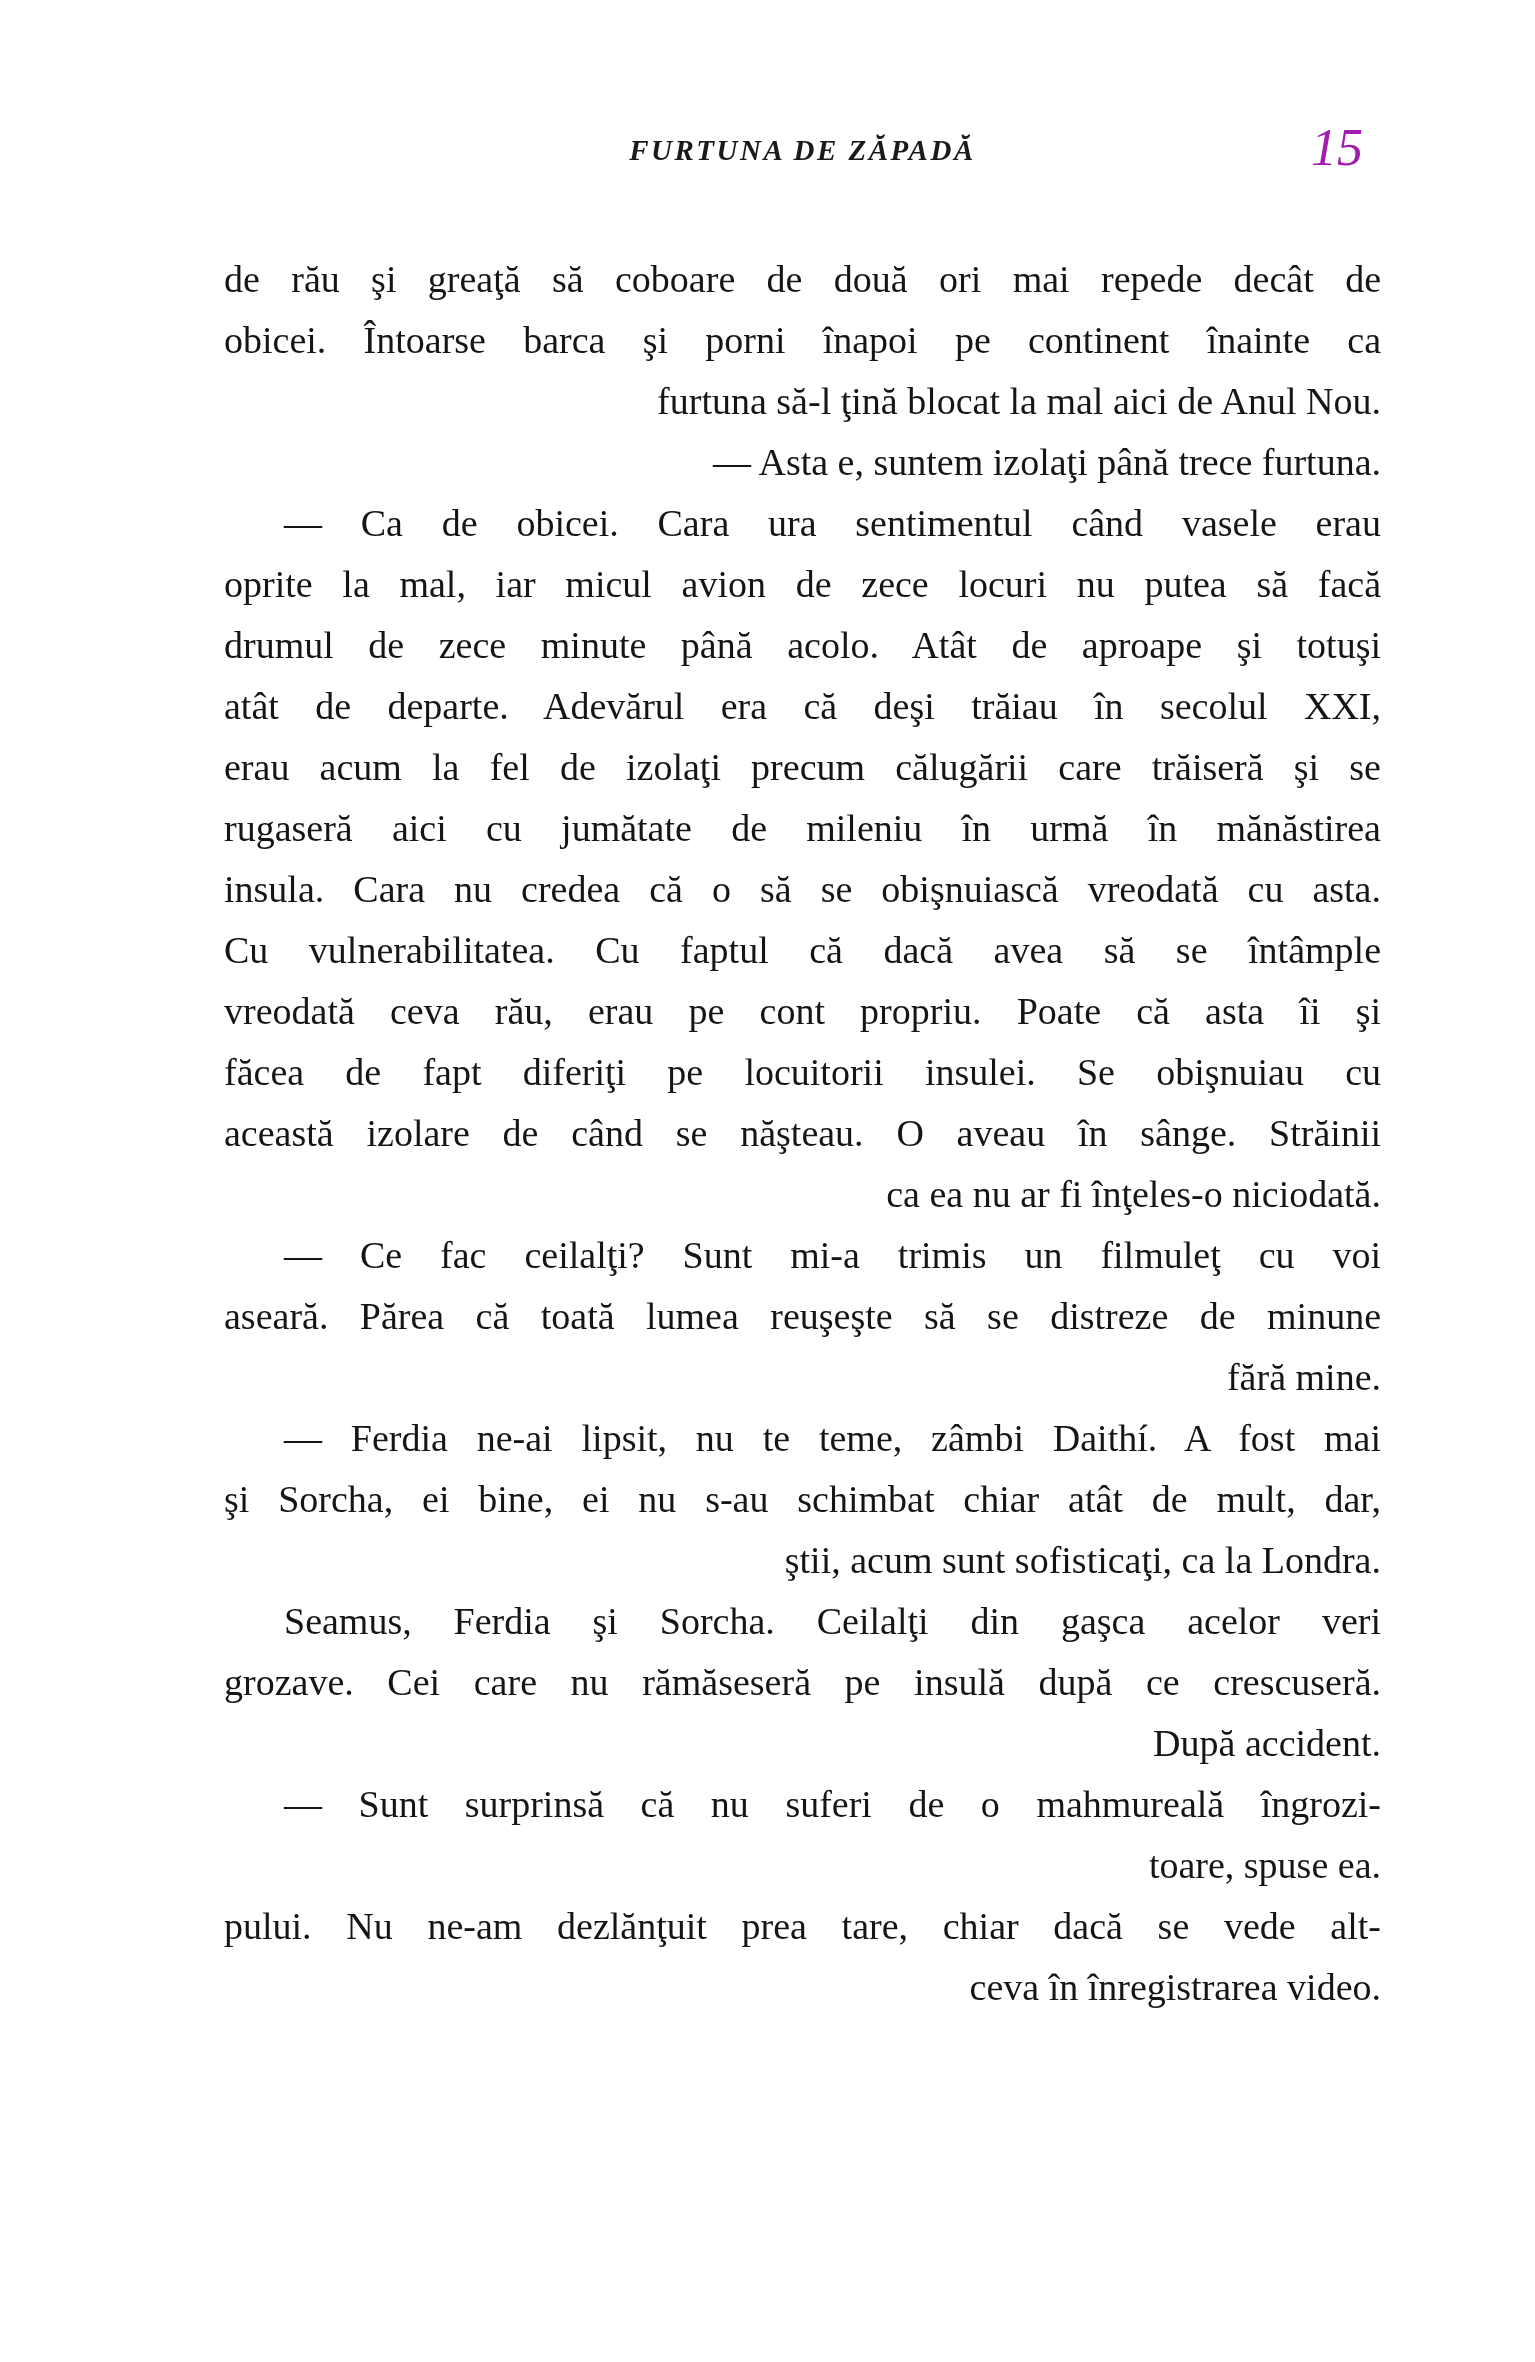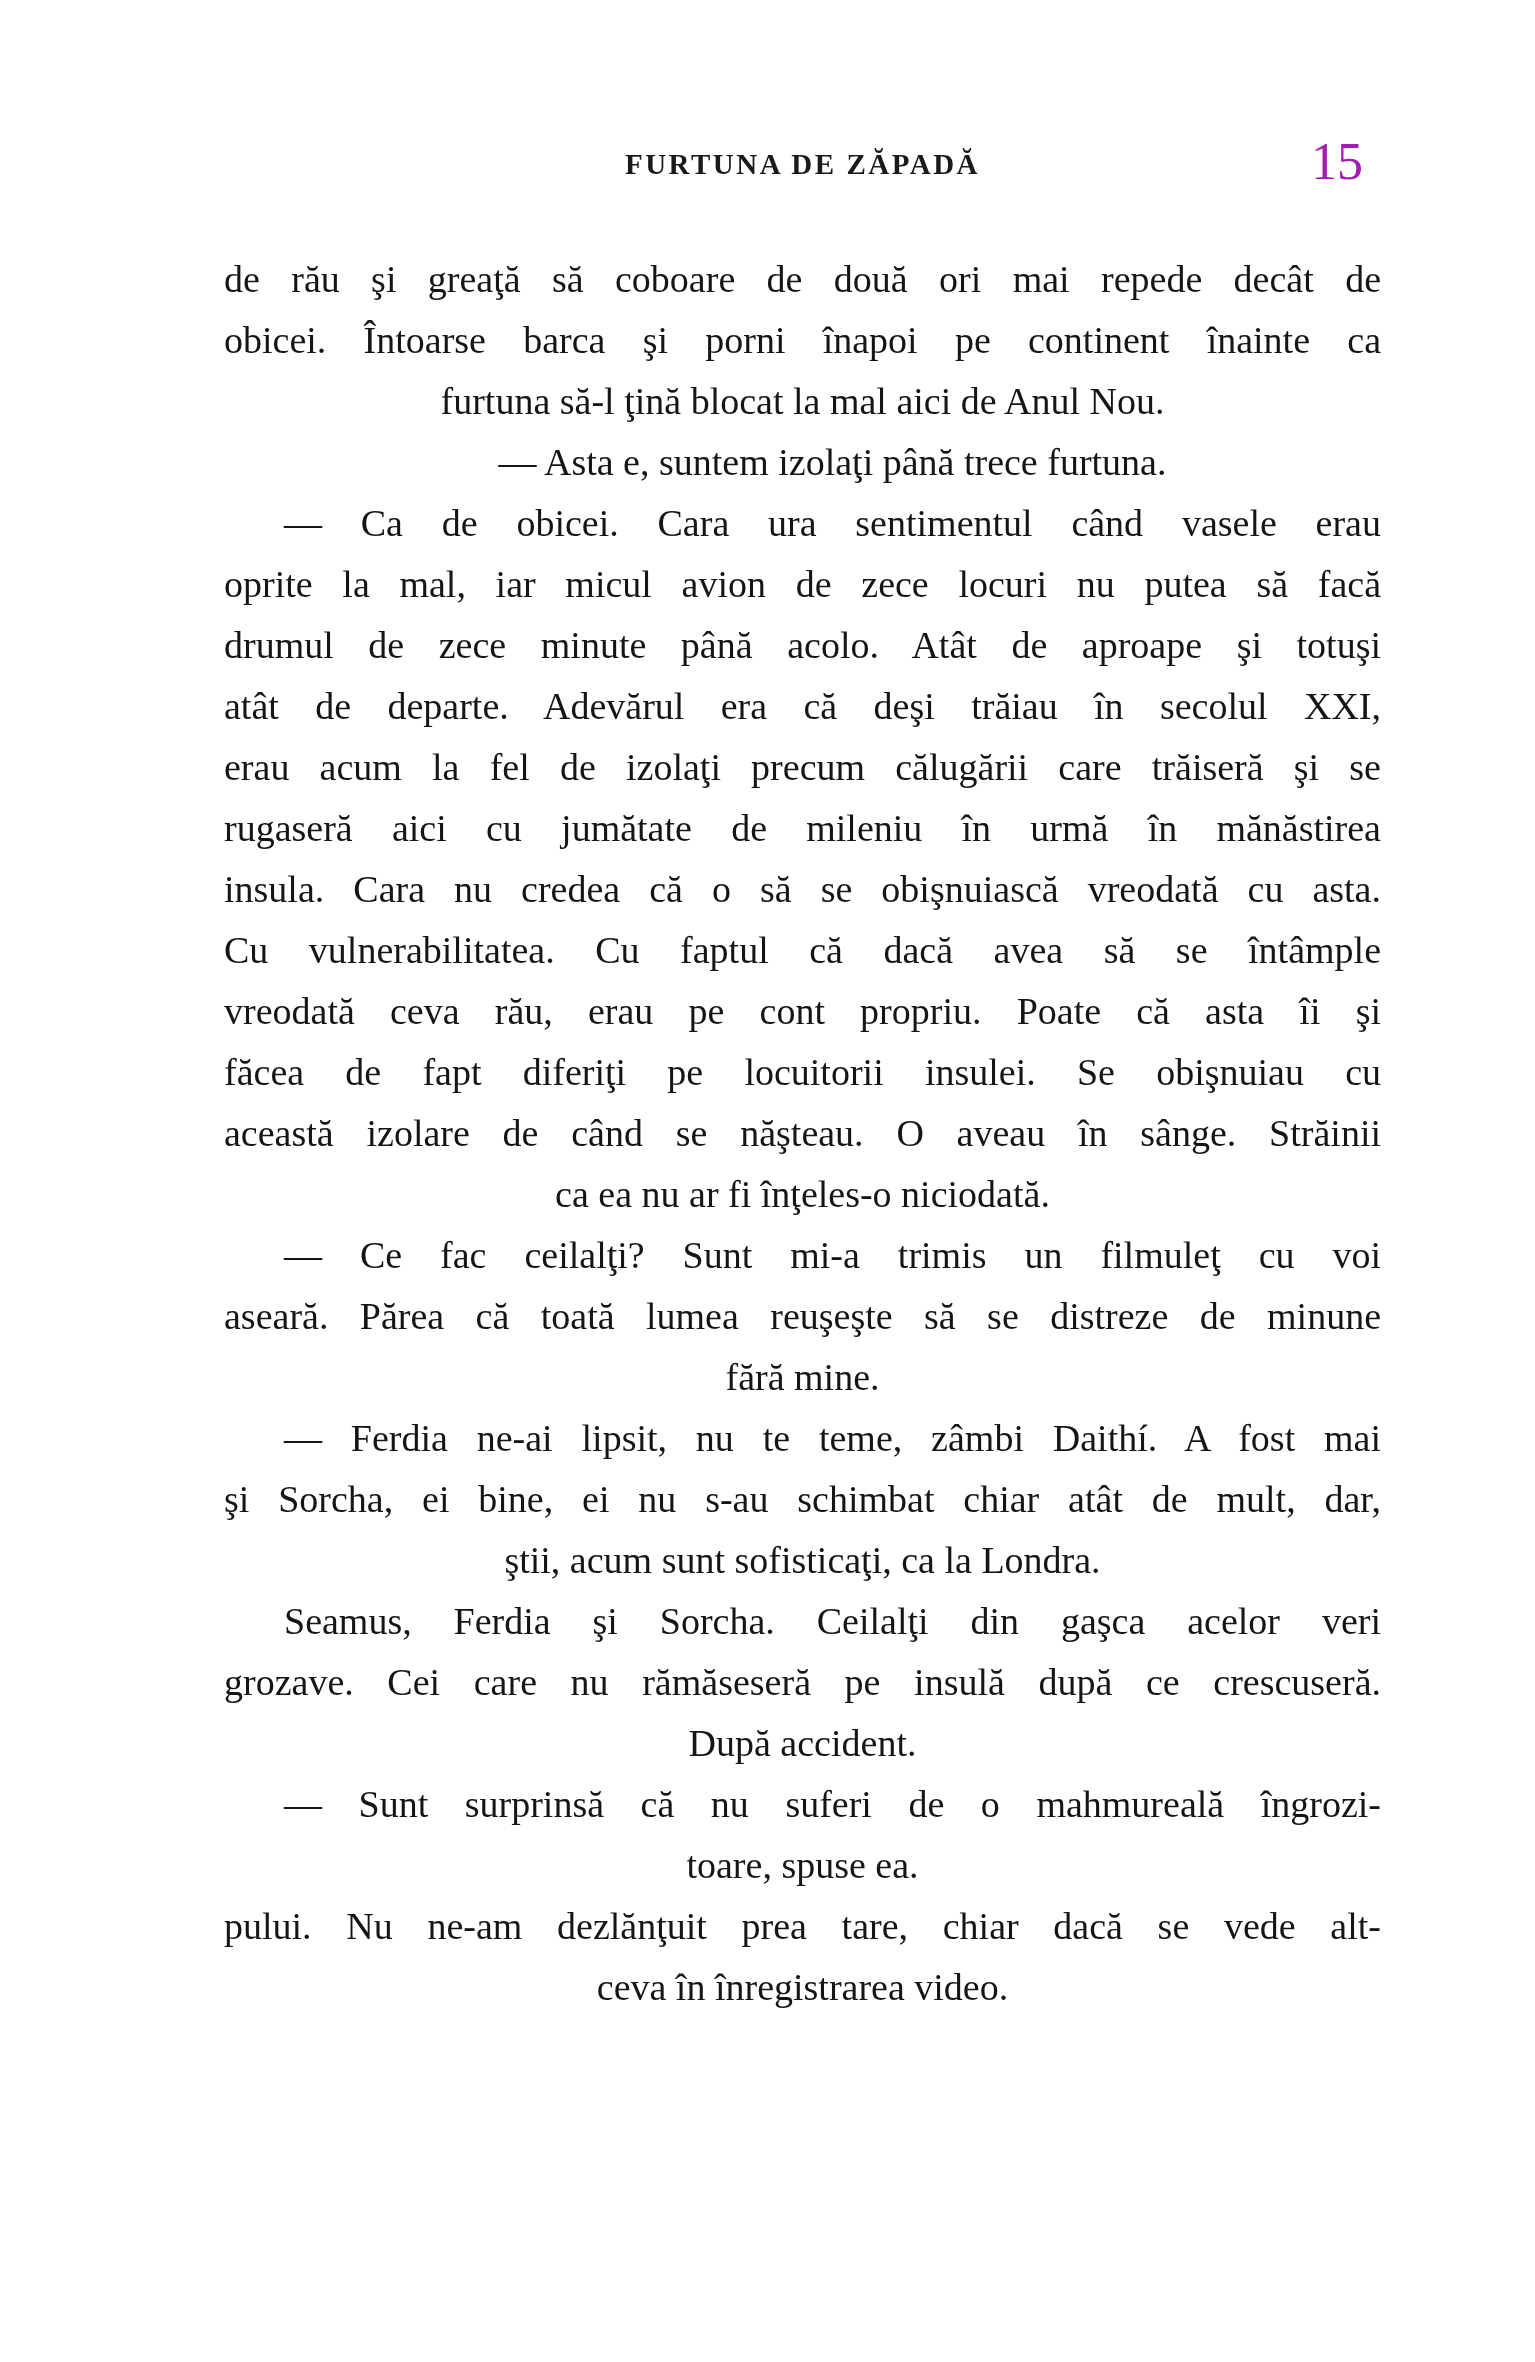--- a/index.html
+++ b/index.html
@@ -18,24 +18,25 @@
   }
   .content {
     position: absolute;
     left: 224px;
     width: 1157px;
     top: 0;
     height: 100%;
   }
   .running-head {
     position: absolute;
-    top: 142px;
+    top: 128px;
     left: 0;
     right: 0;
     height: 40px;
+    font-style: italic;
   }
   .running-title {
     display: block;
     text-align: center;
     line-height: 44px;
     font-size: 29px;
     font-weight: bold;
     letter-spacing: 2.5px;
     color: #1a1a1a;
   }
@@ -52,21 +53,21 @@
     position: absolute;
     top: 249px;
     left: 0;
     width: 100%;
   }
   .line {
     height: 61px;
     line-height: 61px;
     font-size: 38px;
     overflow: hidden;
-    text-align: center;
+    text-align: right;
     white-space: normal;
   }
   .line.j {
     text-align: justify;
   }
   .line.j::after {
     content: "";
     display: inline-block;
     width: 100%;
     height: 0;

